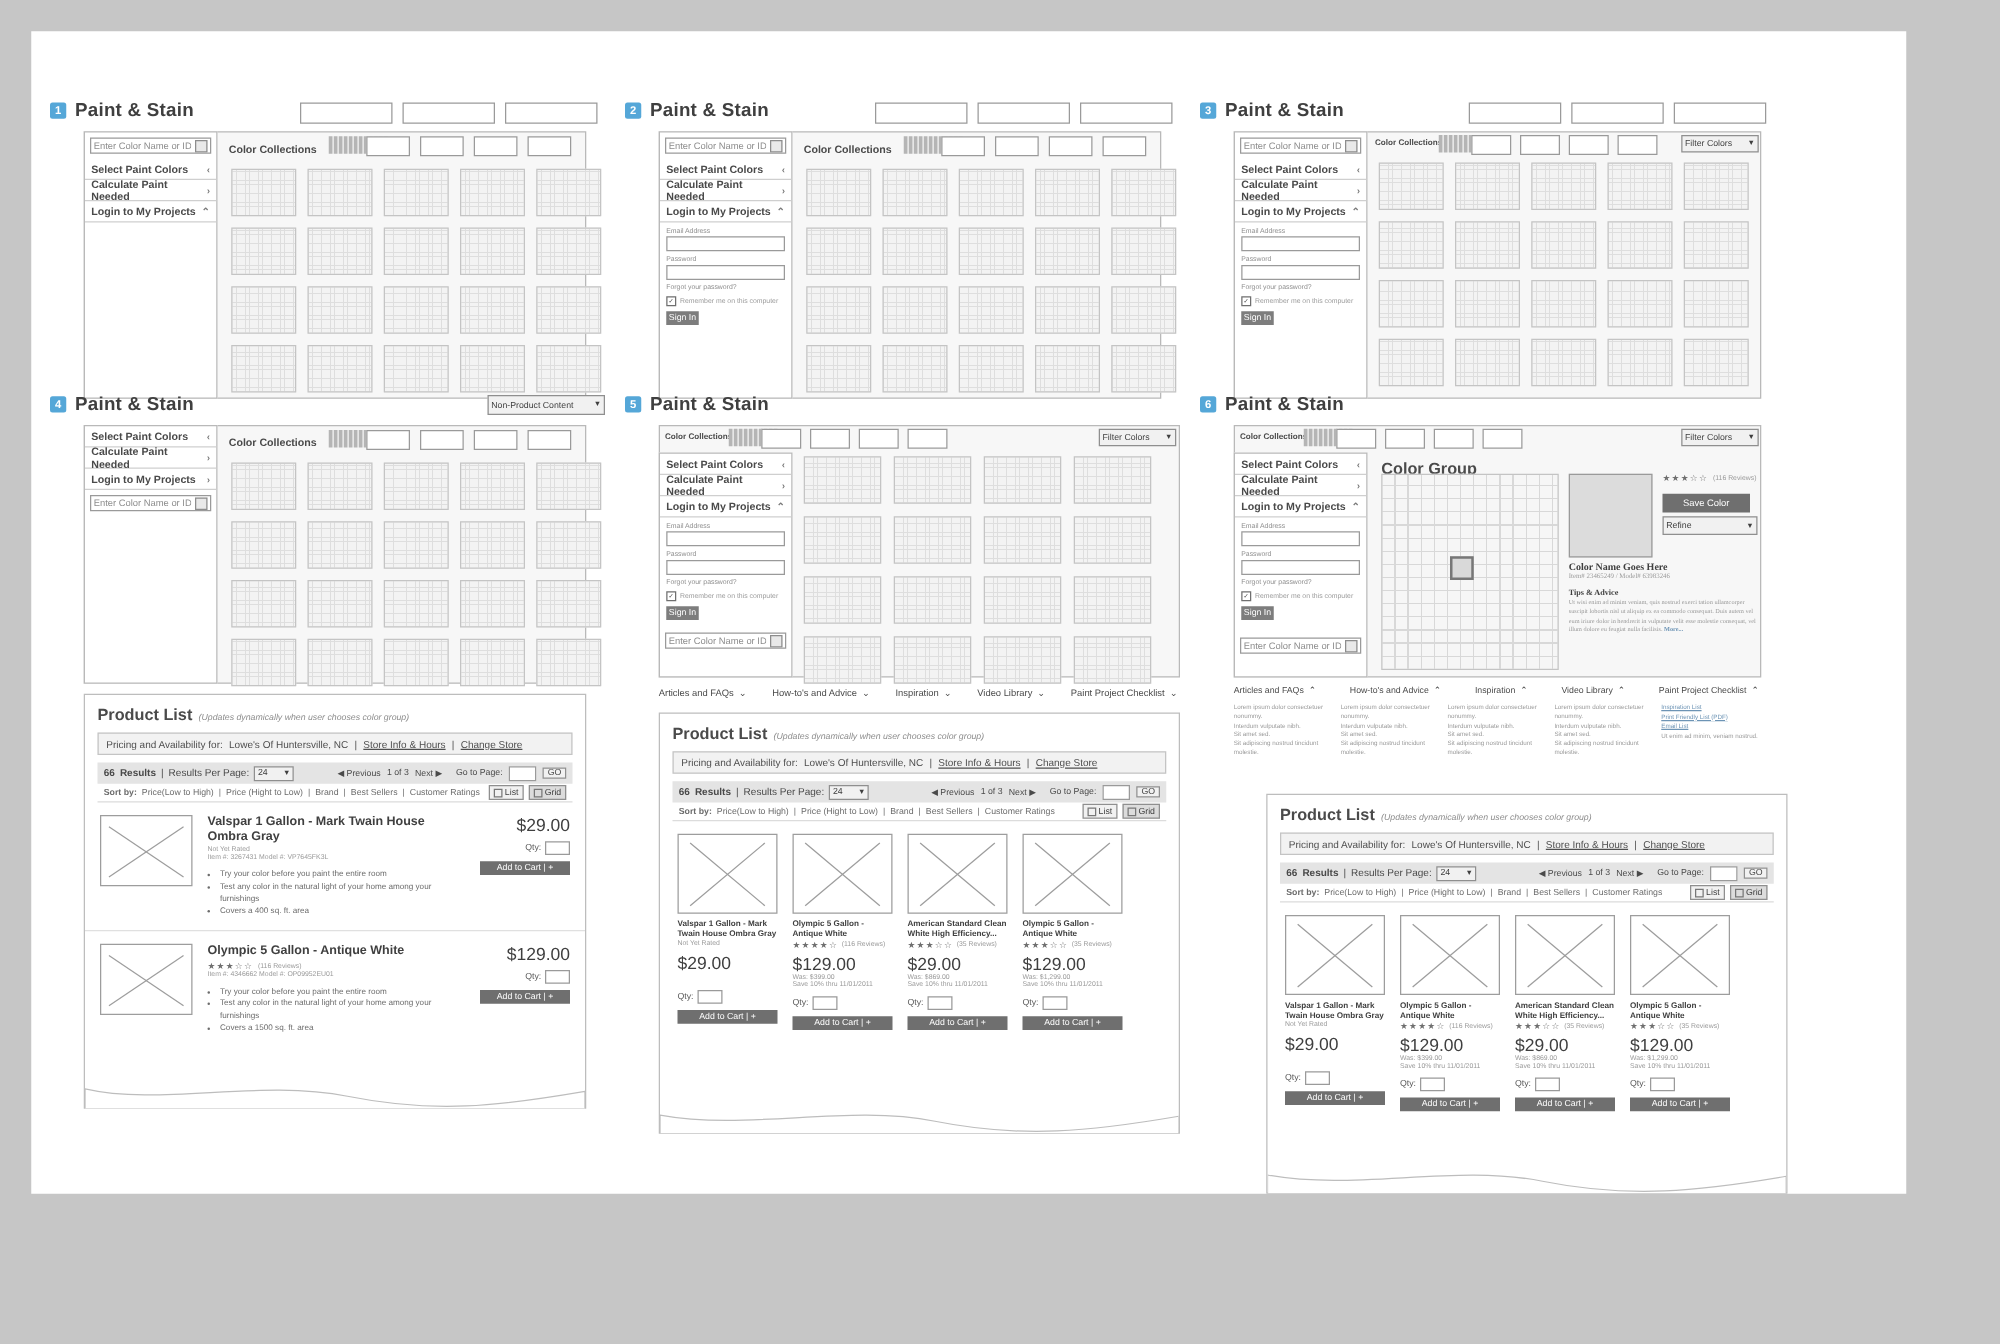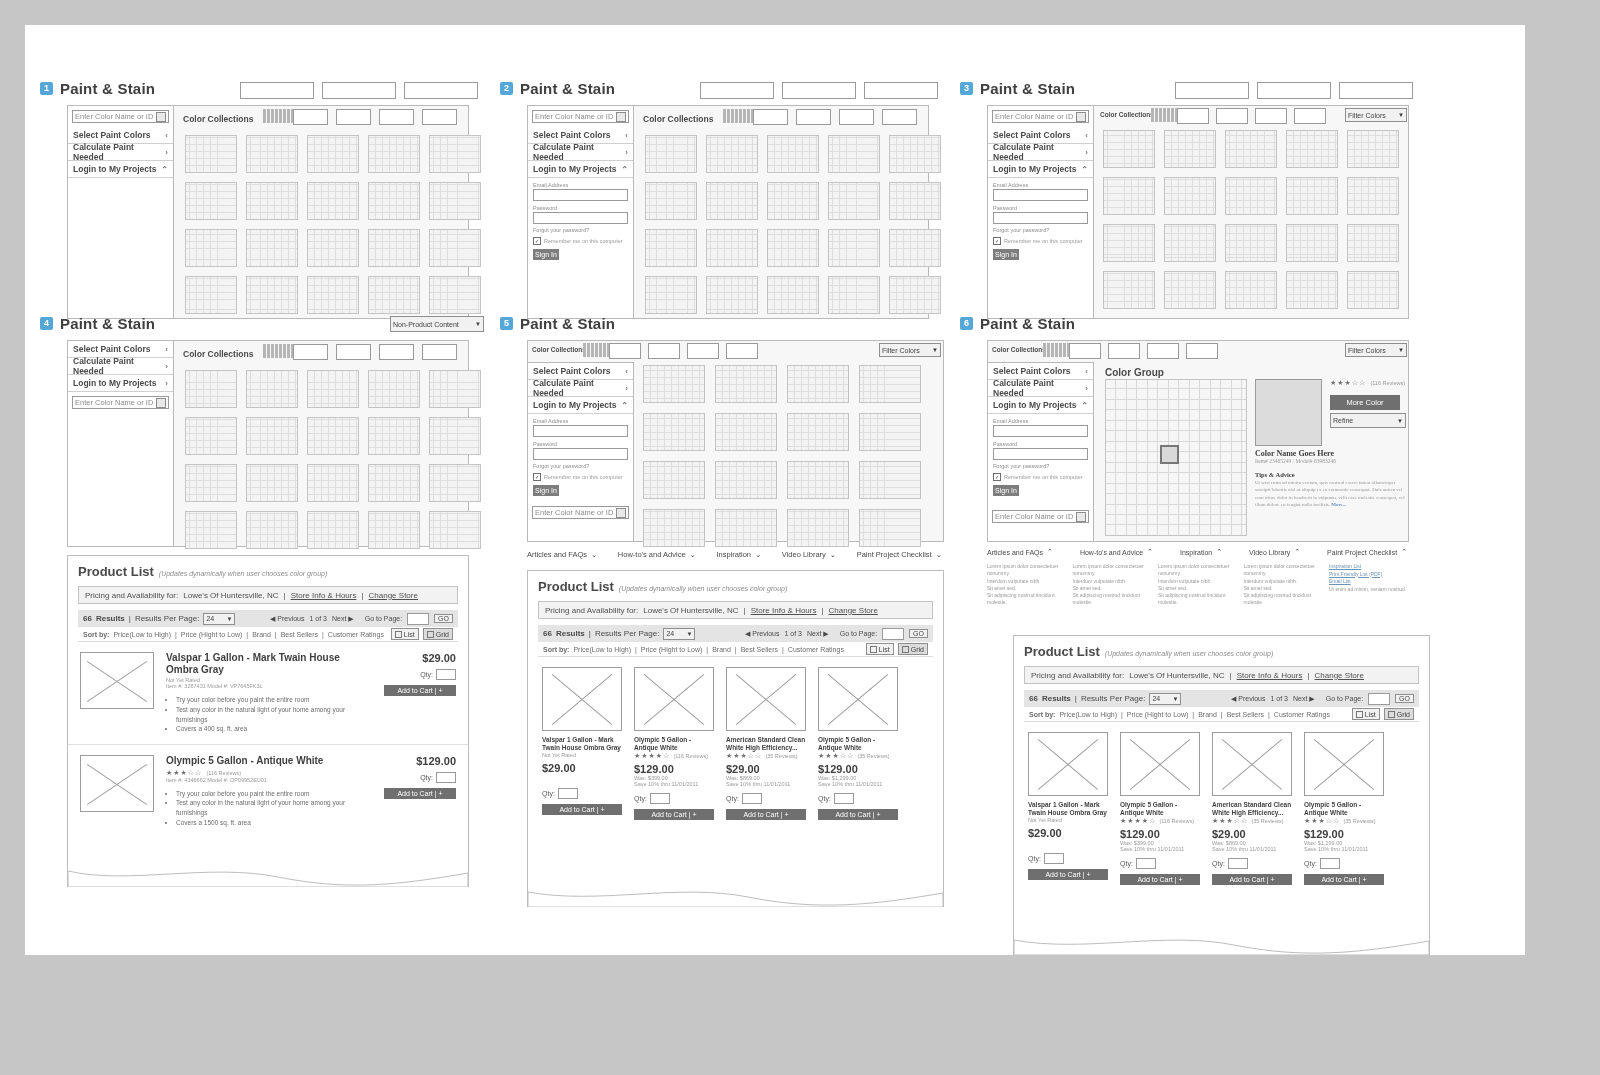--- a/index.html
+++ b/index.html
@@ -41,21 +41,21 @@
   .pltitle{font-size:13px;font-weight:bold;color:#4a4a4a;}
   .plsub{font-size:7px;color:#8d8d8d;font-style:italic;}
   .availbar{border:1px solid #c4c4c4;background:#f2f2f2;font-size:8px;color:#4f4f4f;display:flex;align-items:center;padding:0 6px;}
   .resbar{background:#e4e4e4;display:flex;align-items:center;justify-content:space-between;padding:0 5px;font-size:8px;color:#4a4a4a;}
   .sortbar{border-bottom:1px solid #dcdcdc;display:flex;align-items:center;justify-content:space-between;padding:0 5px;font-size:7px;color:#6c6c6c;}
   .xbox{border:1px solid #9d9d9d;background:#fff;position:relative;}
   .xbox:before,.xbox:after{content:"";position:absolute;left:0;top:50%;width:100%;height:1px;background:#9d9d9d;transform-origin:center;}
   .xbox:before{transform:rotate(var(--a,0deg));}
   .xbox:after{transform:rotate(var(--b,0deg));}
   .pname{font-size:10px;font-weight:bold;color:#3f3f3f;line-height:1.15;}
-  .price{font-size:11px;font-weight:bold;color:#3f3f3f;}
+  .price{font-size:14px;font-weight:normal;color:#3f3f3f;}
   .stars{color:#6f6f6f;font-size:7px;letter-spacing:1px;}
   .meta{font-size:5.5px;color:#9a9a9a;}
   .bullets{font-size:6.5px;color:#6c6c6c;line-height:1.5;margin:0;padding-left:10px;}
   .qtyrow{display:flex;align-items:center;gap:3px;font-size:7px;color:#5a5a5a;}
   .qtybox{width:18px;height:9px;border:1px solid #9a9a9a;background:#fff;}
   .cartbtn{background:#6f6f6f;color:#fff;font-size:7px;padding:2px 5px;text-align:center;}
   .navrow{position:absolute;display:flex;font-size:7.5px;color:#4a4a4a;}
   .navrow .ni{display:flex;align-items:center;gap:4px;}
   .colgrid{position:absolute;border:1px solid #c4c4c4;background:
      repeating-linear-gradient(0deg,transparent 0 9.5px,#d8d8d8 9.5px 10.5px),
@@ -827,31 +827,31 @@
       <div class="signbtn">Sign In</div>
     </div>
     <div style="padding:10px 4px 4px;">
       <div class="inputbox">
         <span class="ph">Enter Color Name or ID</span>
         <span class="sw"></span>
       </div>
     </div>
   </div>
 
-  <div style="position:absolute;left:150px;top:52px;font-size:10px;font-weight:bold;color:#4a4a4a;">Color Group</div>
+  <div style="position:absolute;left:150px;top:52px;font-size:13px;font-weight:bold;color:#4a4a4a;">Color Group</div>
   <div class="colgrid" style="left:150px;top:64px;width:140px;height:155px;"></div>
   <div style="position:absolute;left:205px;top:130px;width:15px;height:15px;border:2px solid #777;background:#d9d9d9;"></div>
 
   <div style="position:absolute;left:300px;top:64px;width:65px;height:65px;border:1px solid #9a9a9a;background:#dcdcdc;"></div>
 
   <div style="position:absolute;left:375px;top:64px;display:flex;align-items:center;gap:4px;">
     <span class="stars">★★★☆☆</span>
     <span class="meta">(116 Reviews)</span>
   </div>
-  <div style="position:absolute;left:375px;top:80px;width:70px;background:#6f6f6f;color:#fff;font-size:7.5px;text-align:center;padding:3px 0;">More Color</div>
+  <div style="position:absolute;left:375px;top:80px;width:70px;background:#6f6f6f;color:#fff;font-size:7.5px;text-align:center;padding:3px 0;">Save Color</div>
   <div class="pill" style="position:absolute;left:375px;top:98px;width:70px;height:13px;">
     <span>Refine</span>
     <span class="ar">▼</span>
   </div>
 
   <div style="position:absolute;left:300px;top:134px;width:150px;font-family:Liberation Serif, serif;">
     <div style="font-size:8px;font-weight:bold;color:#3f3f3f;">Color Name Goes Here</div>
     <div class="meta">Item# 23465249 / Model# 63983246</div>
     <div style="font-size:6.5px;font-weight:bold;color:#3f3f3f;margin-top:7px;">Tips &amp; Advice</div>
     <div class="lorem" style="margin-top:1px;">

